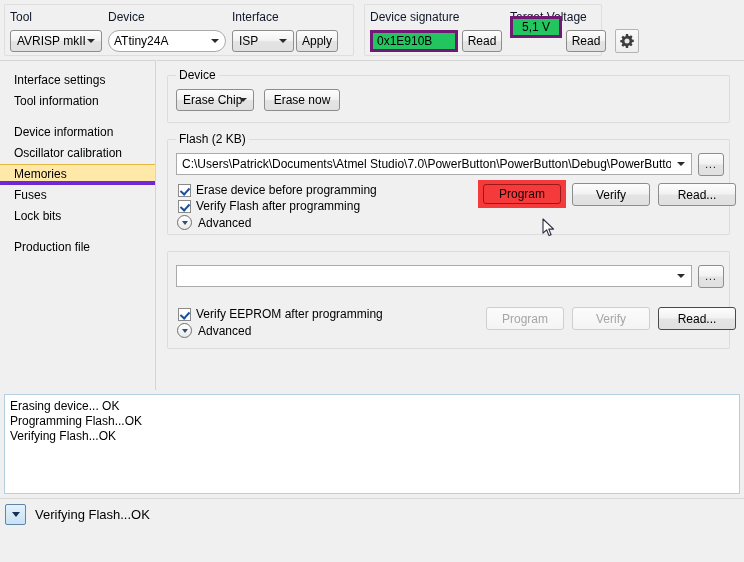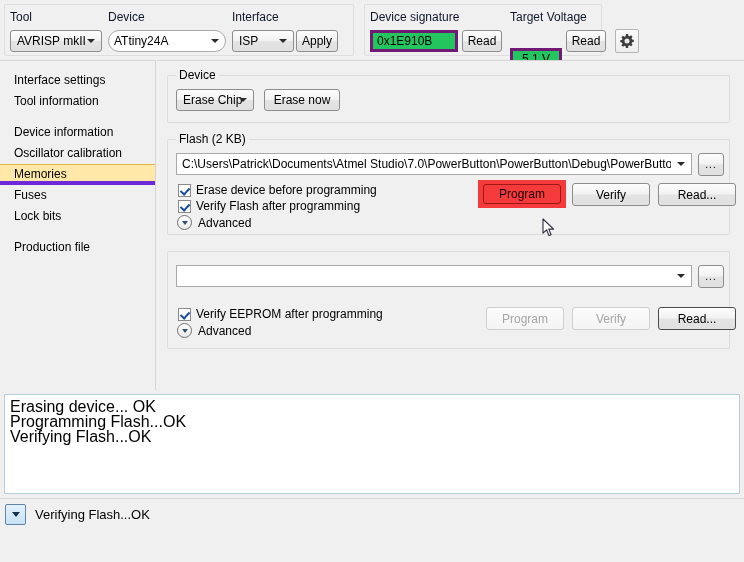--- a/index.html
+++ b/index.html
@@ -241,21 +241,21 @@
   }
 
   
   .logpane {
     position: absolute;
     left: 4px; top: 394px;
     width: 736px; height: 100px;
     background: #ffffff;
     border: 1px solid #b6cfe0;
     padding: 4px 5px;
-    font-size: 16px;
+    font-size: 12px;
     line-height: 15px;
     color: #000;
     overflow: hidden;
   }
 
   
   .statusbar {
     position: absolute;
     left: 0; top: 498px;
     width: 744px; height: 32px;
@@ -351,21 +351,21 @@
       <div class="tb-label">Device signature</div>
     </div>
     <div class="txtbox" style="position:absolute; left:370px; top:30px; width:88px;">
       <span>0x1E910B</span>
     </div>
     <div class="btn" style="position:absolute; left:462px; top:30px; width:40px;">Read</div>
 
     <div class="tb-field" style="left:510px; top:10px;">
       <div class="tb-label">Target Voltage</div>
     </div>
-    <div class="txtbox center" style="position:absolute; left:510px; top:48px; width:52px;">
+    <div class="txtbox center" style="position:absolute; left:510px; top:16px; width:52px;">
       <span>5,1 V</span>
     </div>
     <div class="btn" style="position:absolute; left:566px; top:30px; width:40px;">Read</div>
 
     <div class="gear-btn" style="position:absolute; left:615px; top:29px;">
       <svg width="16" height="16" viewBox="0 0 16 16">
         <path fill="#3d3d3d" d="M8 5.2A2.8 2.8 0 1 0 8 10.8 2.8 2.8 0 1 0 8 5.2zM8 6.6A1.4 1.4 0 1 1 8 9.4 1.4 1.4 0 1 1 8 6.6z"></path>
         <path fill="#3d3d3d" d="M6.9 1h2.2l.25 1.7 1.25.52 1.4-1 1.56 1.56-1 1.4.52 1.25 1.7.25v2.2l-1.7.25-.52 1.25 1 1.4-1.56 1.56-1.4-1-1.25.52L9.1 15H6.9l-.25-1.7-1.25-.52-1.4 1-1.56-1.56 1-1.4-.52-1.25L1.2 9.35v-2.2l1.72-.25.52-1.25-1-1.4 1.56-1.56 1.4 1 1.25-.52z"></path>
         <circle cx="8" cy="8" r="2.5" fill="#e9e9e9"></circle>
       </svg>

